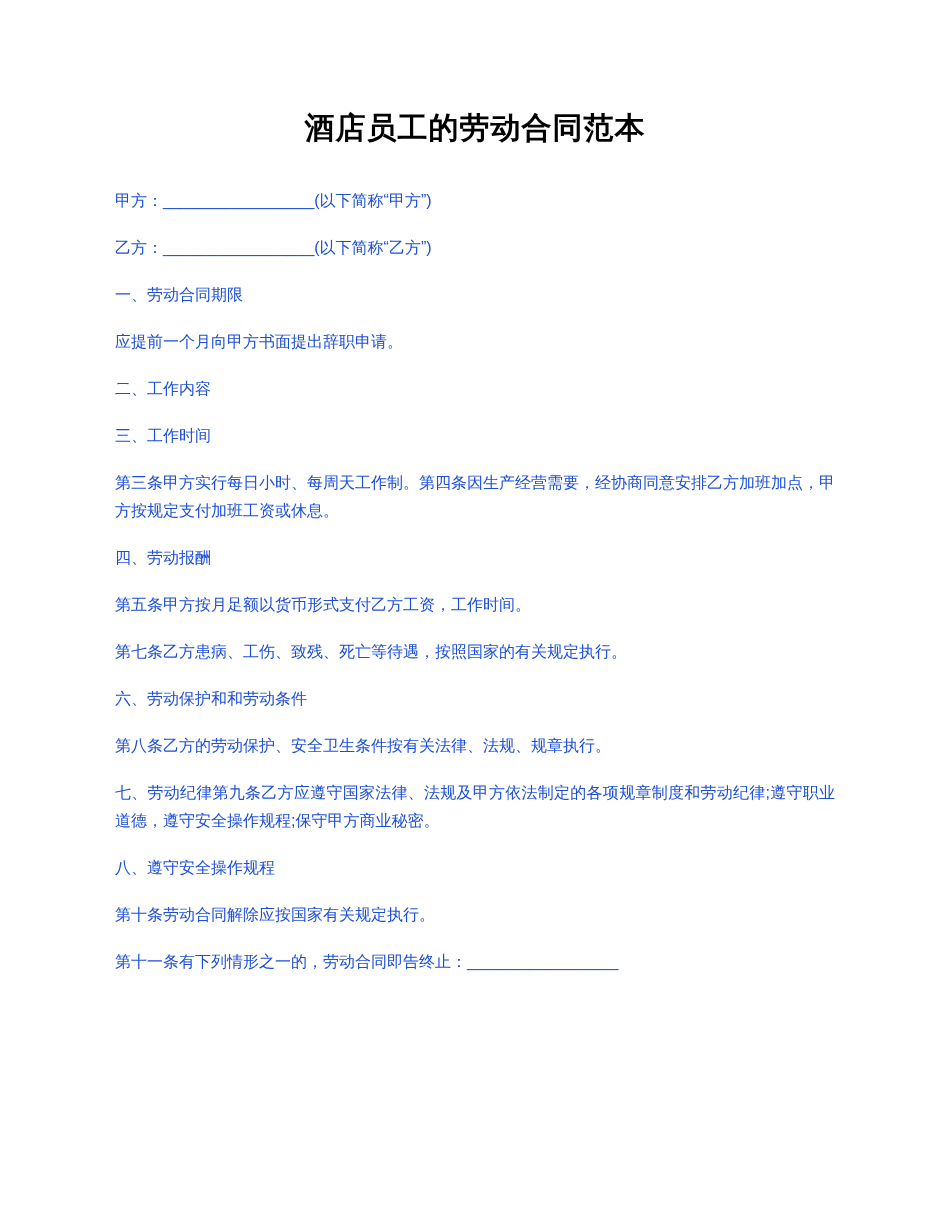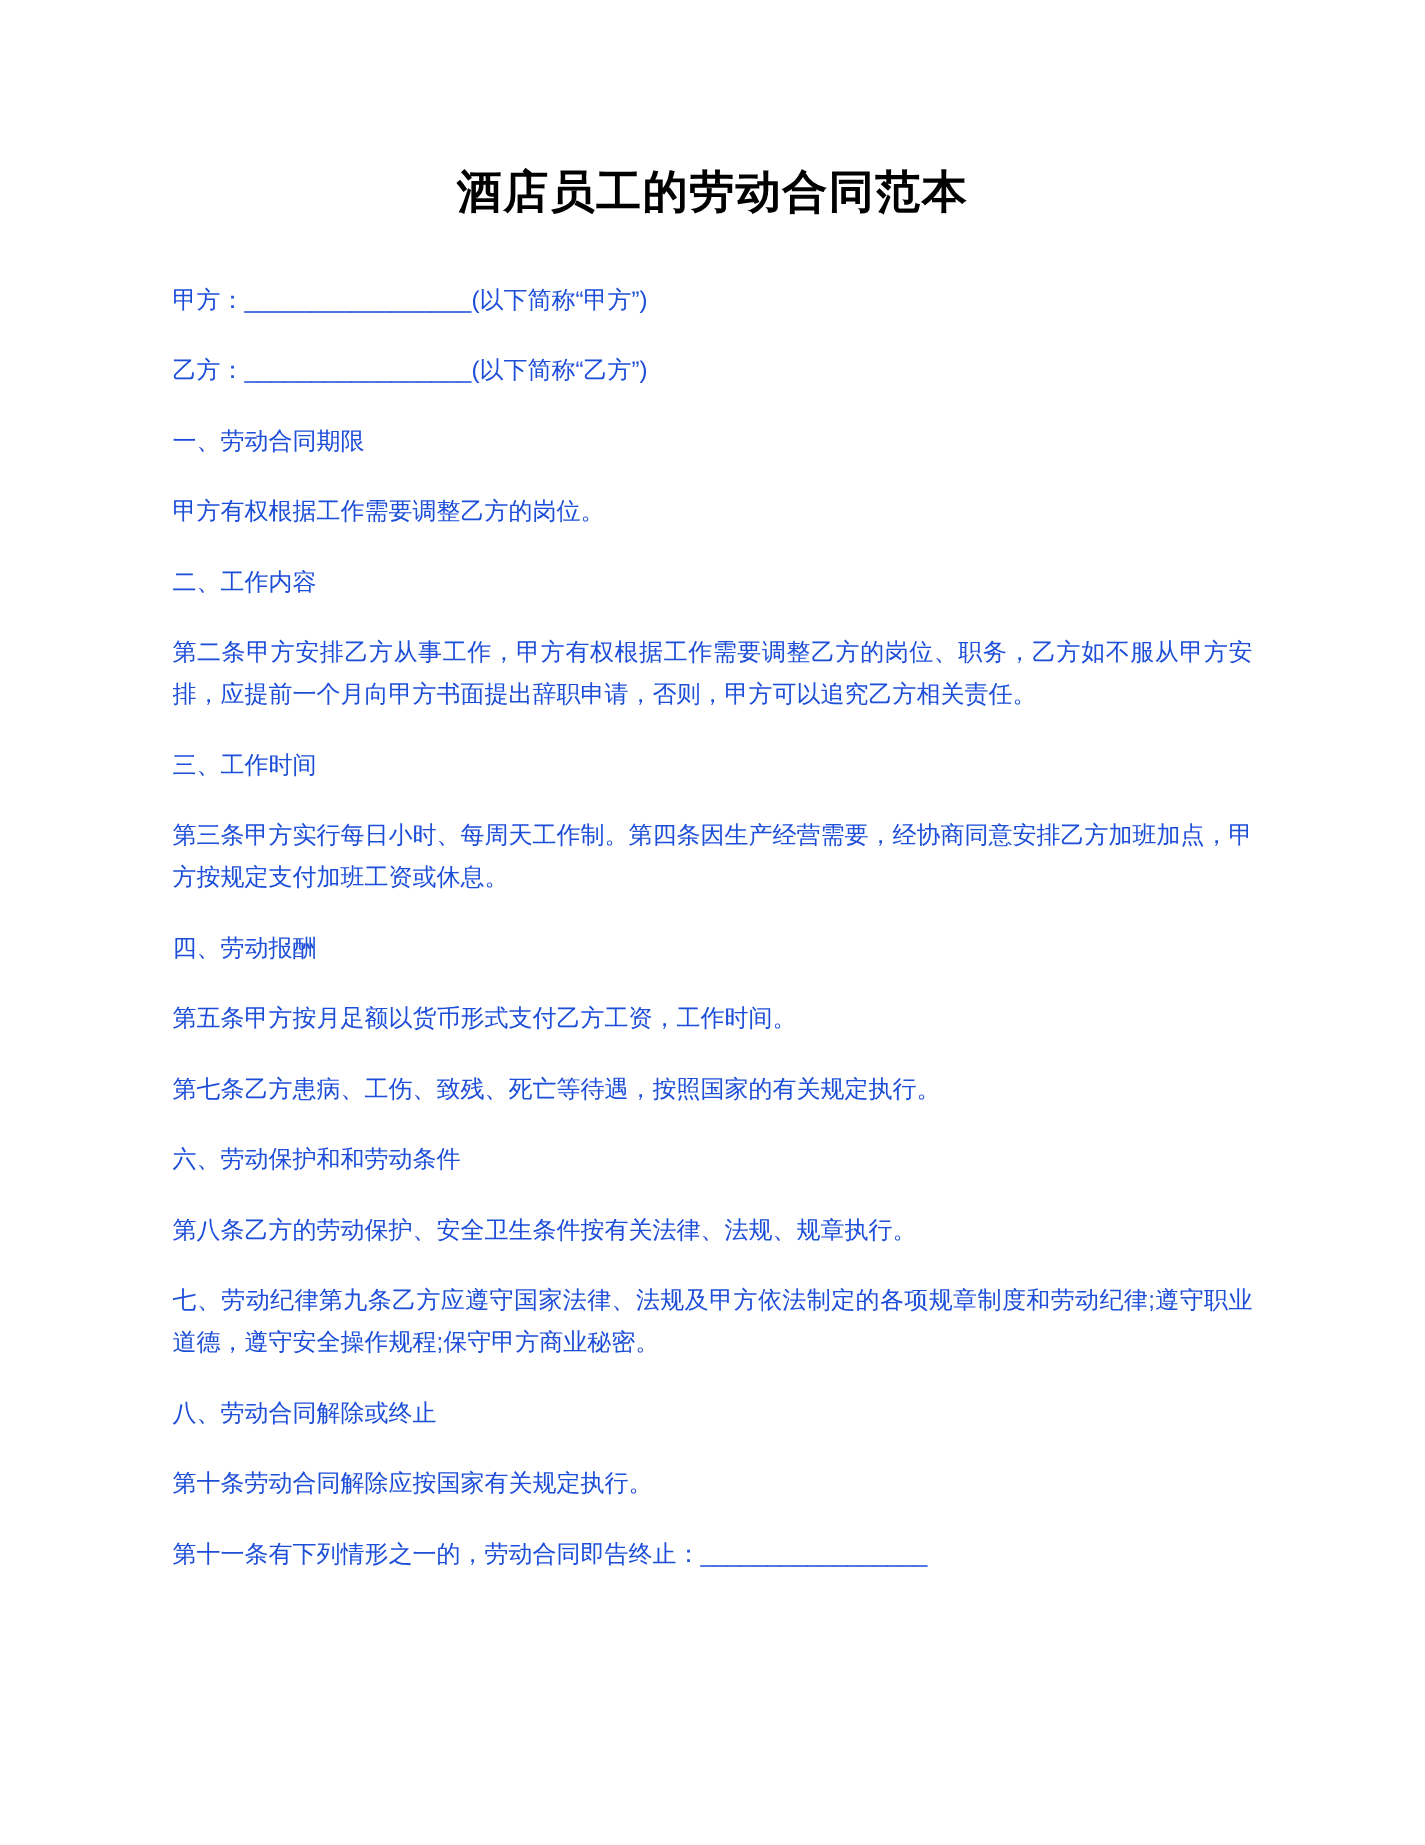--- a/index.html
+++ b/index.html
@@ -43,28 +43,27 @@
   </style>
 </head>
 <body>
 
 <div class="page">
   <h1 class="doc-title">酒店员工的劳动合同范本</h1>
 
   <p class="para">甲方：_________________(以下简称“甲方”)</p>
   <p class="para">乙方：_________________(以下简称“乙方”)</p>
   <p class="para">一、劳动合同期限</p>
-  <p class="para">甲方有权根据工作需要调整乙方的岗位。</p>
+  <p class="para">应提前一个月向甲方书面提出辞职申请。</p>
   <p class="para">二、工作内容</p>
-  <p class="para">第二条甲方安排乙方从事工作，甲方有权根据工作需要调整乙方的岗位、职务，乙方如不服从甲方安排，应提前一个月向甲方书面提出辞职申请，否则，甲方可以追究乙方相关责任。</p>
   <p class="para">三、工作时间</p>
   <p class="para">第三条甲方实行每日小时、每周天工作制。第四条因生产经营需要，经协商同意安排乙方加班加点，甲方按规定支付加班工资或休息。</p>
   <p class="para">四、劳动报酬</p>
   <p class="para">第五条甲方按月足额以货币形式支付乙方工资，工作时间。</p>
   <p class="para">第七条乙方患病、工伤、致残、死亡等待遇，按照国家的有关规定执行。</p>
   <p class="para">六、劳动保护和和劳动条件</p>
   <p class="para">第八条乙方的劳动保护、安全卫生条件按有关法律、法规、规章执行。</p>
   <p class="para">七、劳动纪律第九条乙方应遵守国家法律、法规及甲方依法制定的各项规章制度和劳动纪律;遵守职业道德，遵守安全操作规程;保守甲方商业秘密。</p>
-  <p class="para">八、劳动合同解除或终止</p>
+  <p class="para">八、遵守安全操作规程</p>
   <p class="para">第十条劳动合同解除应按国家有关规定执行。</p>
   <p class="para">第十一条有下列情形之一的，劳动合同即告终止：_________________</p>
 
 </div>
 
 </body></html>

